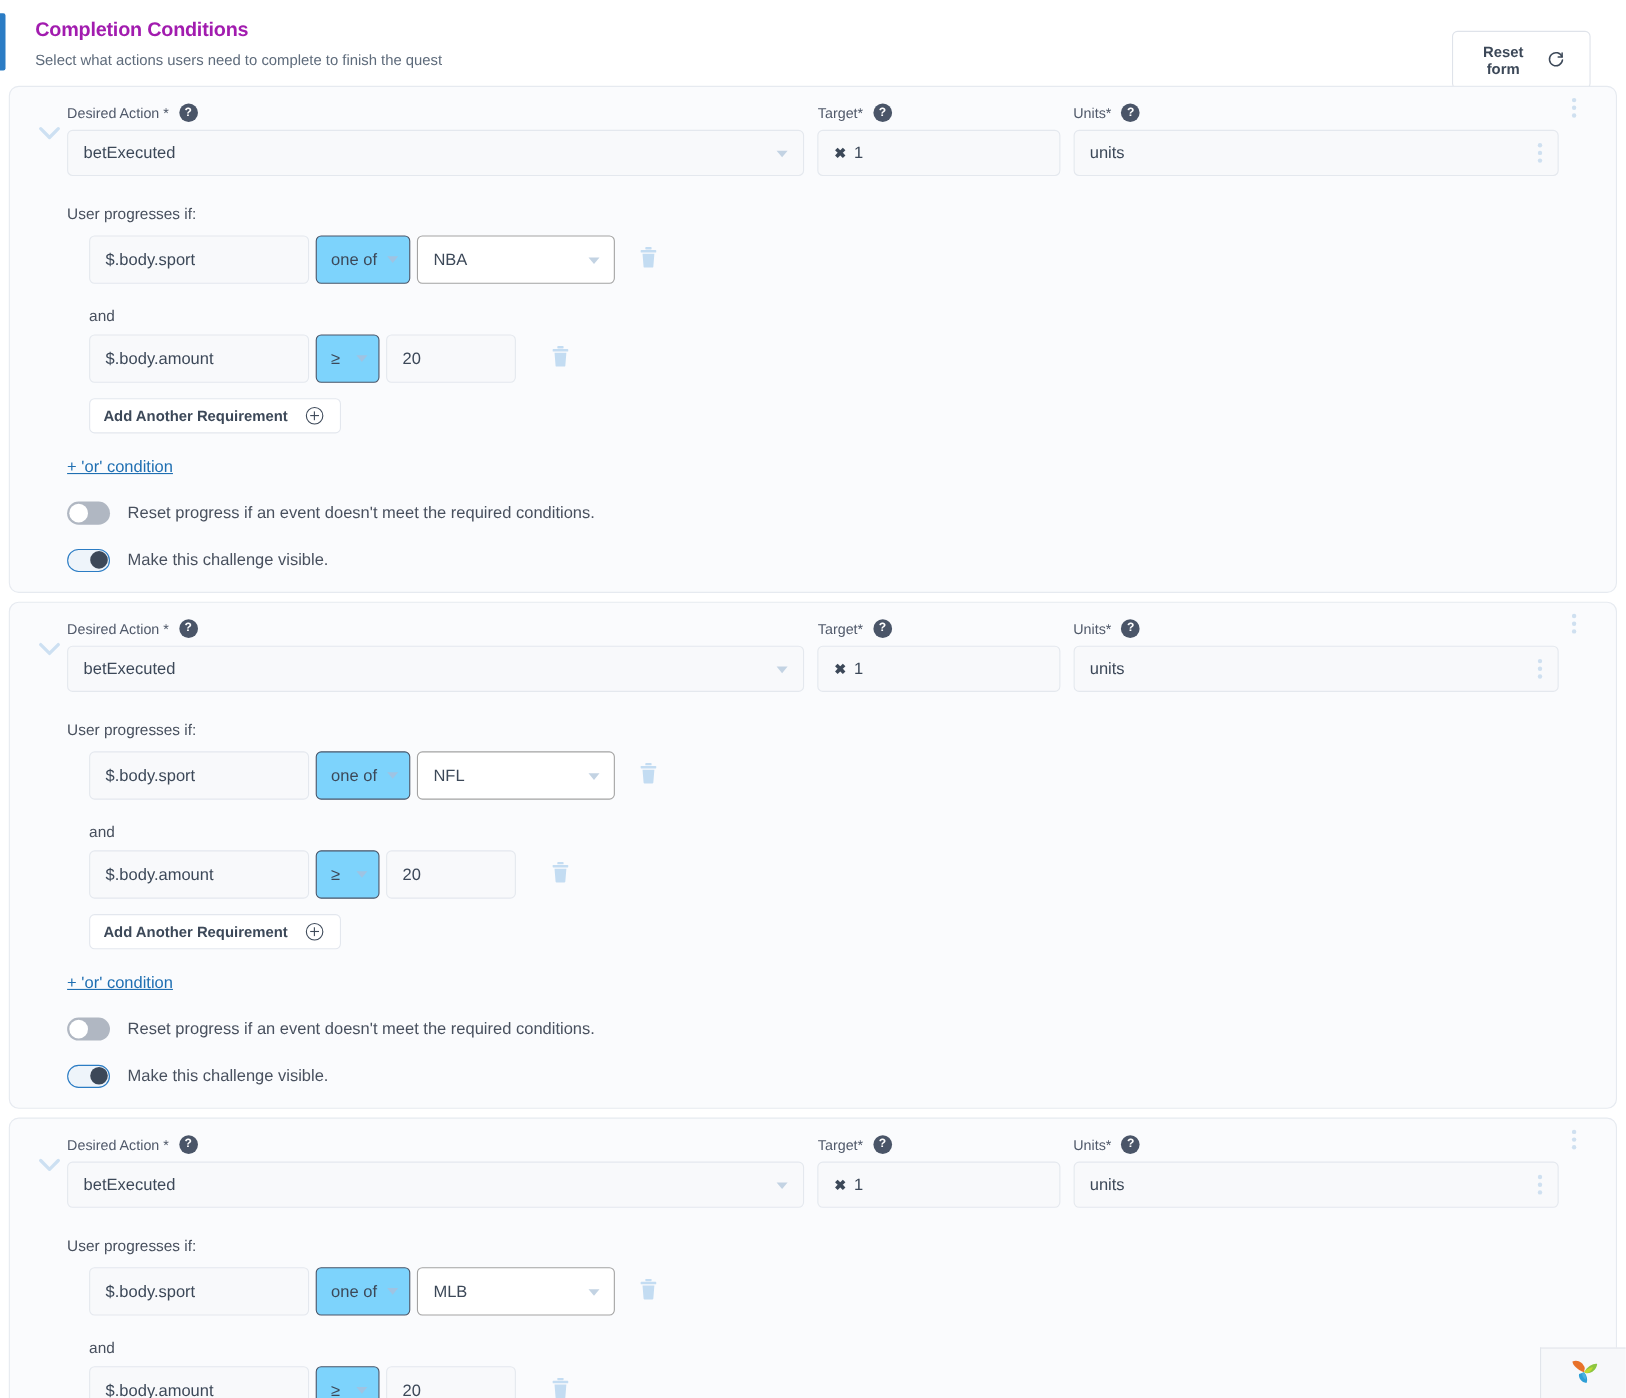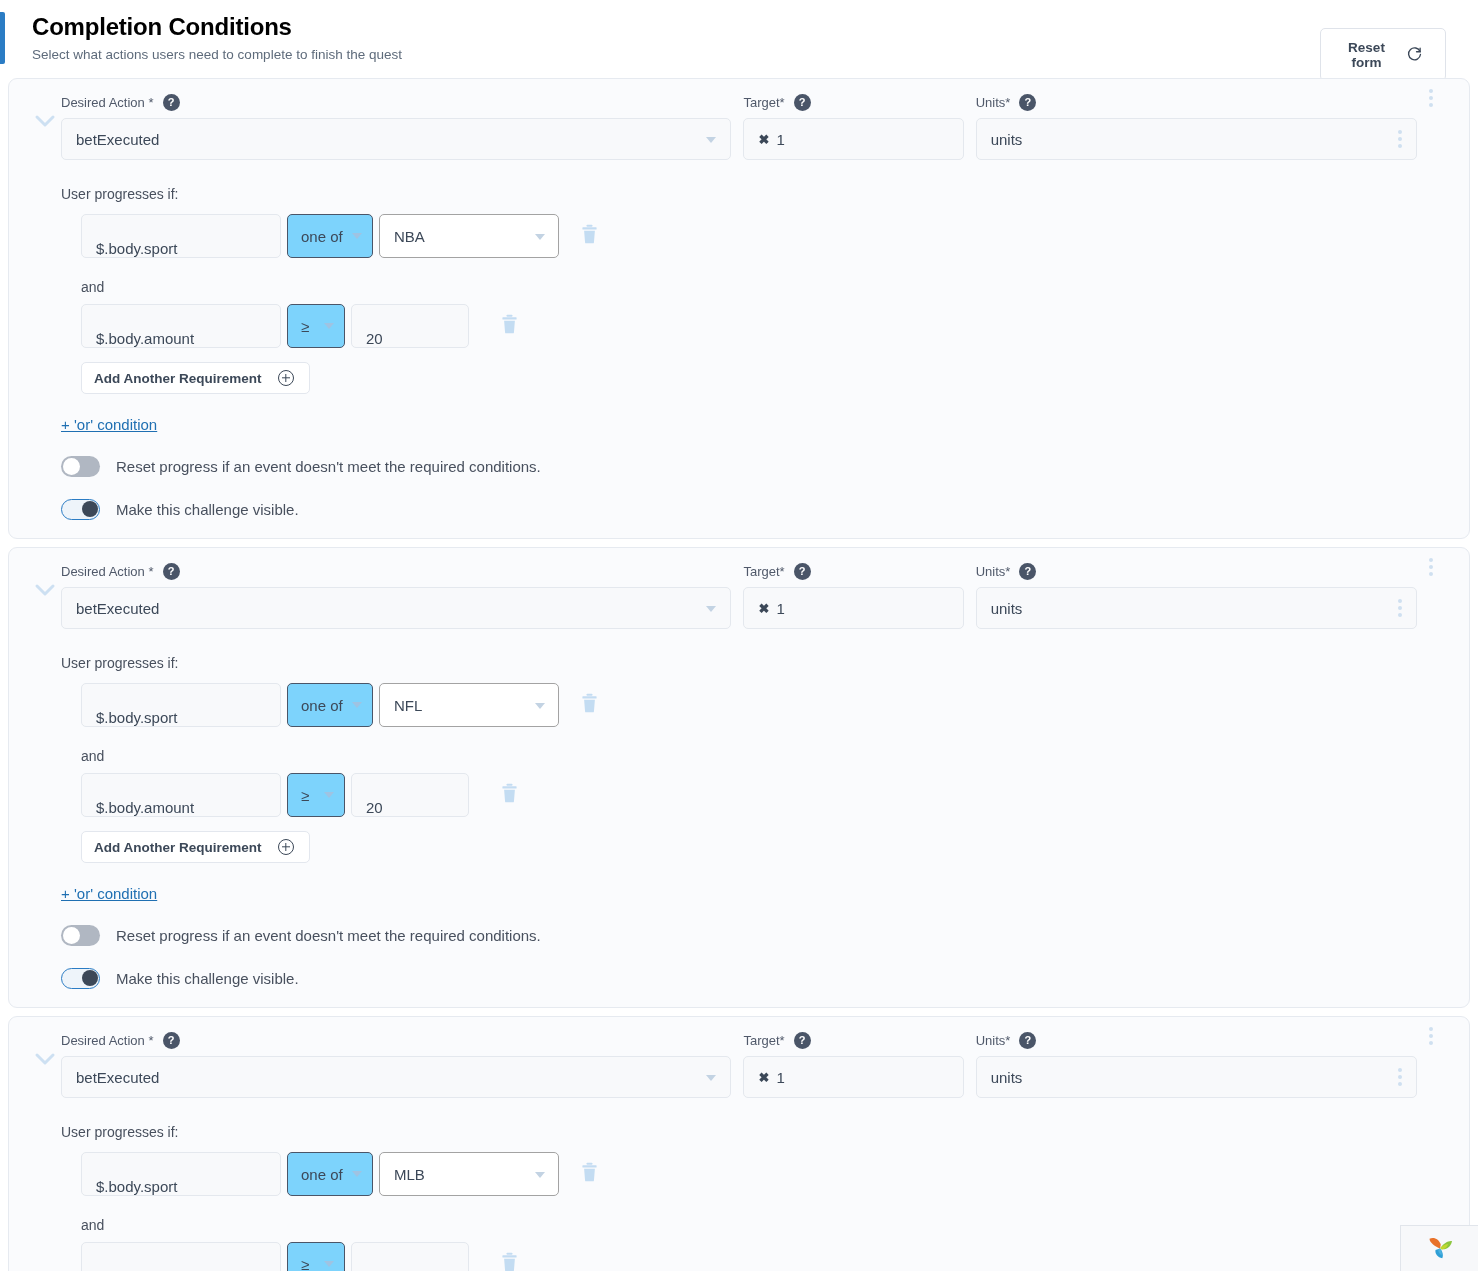--- a/index.html
+++ b/index.html
@@ -22,23 +22,23 @@
     background: #ffffff;
   }
   .accent-bar {
     position: absolute;
     left: 0; top: 12px;
     width: 5px; height: 52px;
     background: #2b7cc4;
     border-radius: 0 2px 2px 0;
   }
   .page-title {
-    font-size: 24px;
+    font-size: 18px;
     font-weight: bold;
-    color: #000000;
+    color: #a21caf;
     letter-spacing: -0.2px;
     line-height: 26px;
     margin: 0;
   }
   .page-subtitle {
     font-size: 13.5px;
     color: #5e6b7b;
     margin-top: 6px;
     line-height: 18px;
   }
@@ -161,21 +161,21 @@
   .cond-and {
     font-size: 14px;
     color: #48505e;
     margin: 21px 0 9px 20px;
   }
   .c-input {
     height: 44px;
     background: #f8f9fb;
     border: 1px solid #e4e8ee;
     border-radius: 5px;
-    display: flex; align-items: flex-end;
+    display: flex; align-items: center;
     padding: 0 14px;
     font-size: 15px;
     color: #3c4858;
   }
   .c-path { width: 200px; }
   .c-value-num { width: 118px; }
   .c-op {
     height: 44px;
     min-width: 58px;
     background: #7dd3fc;

